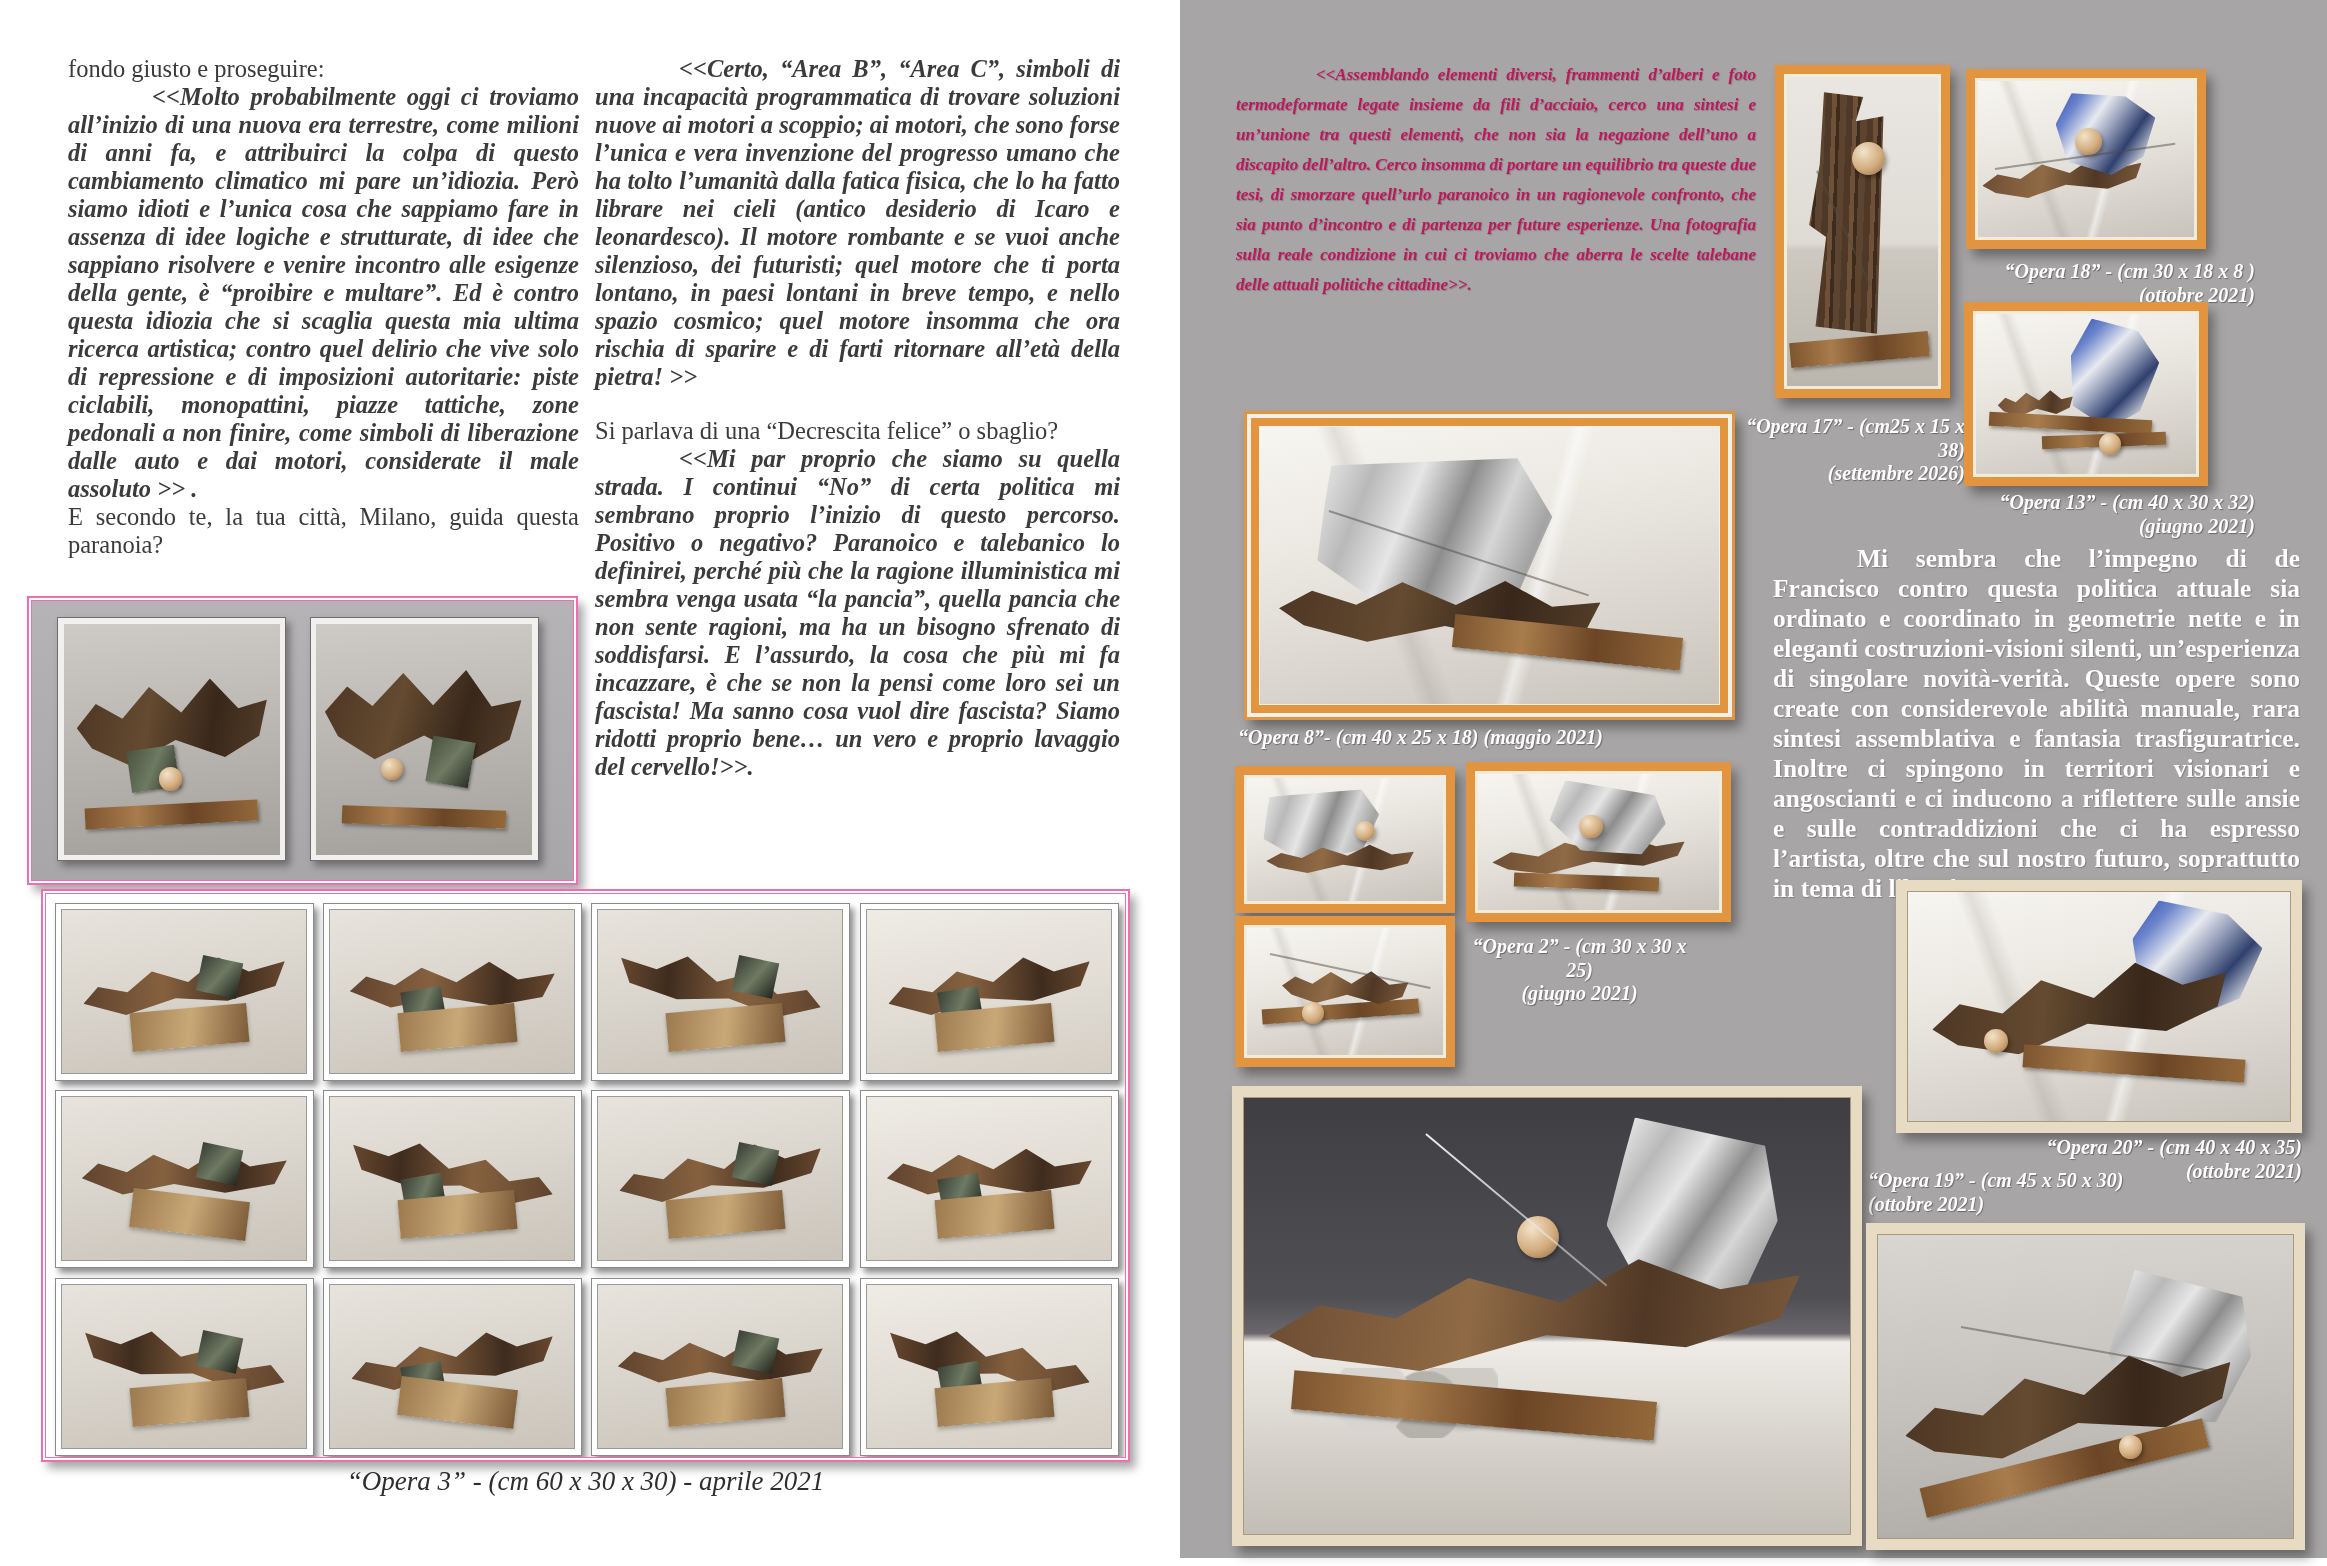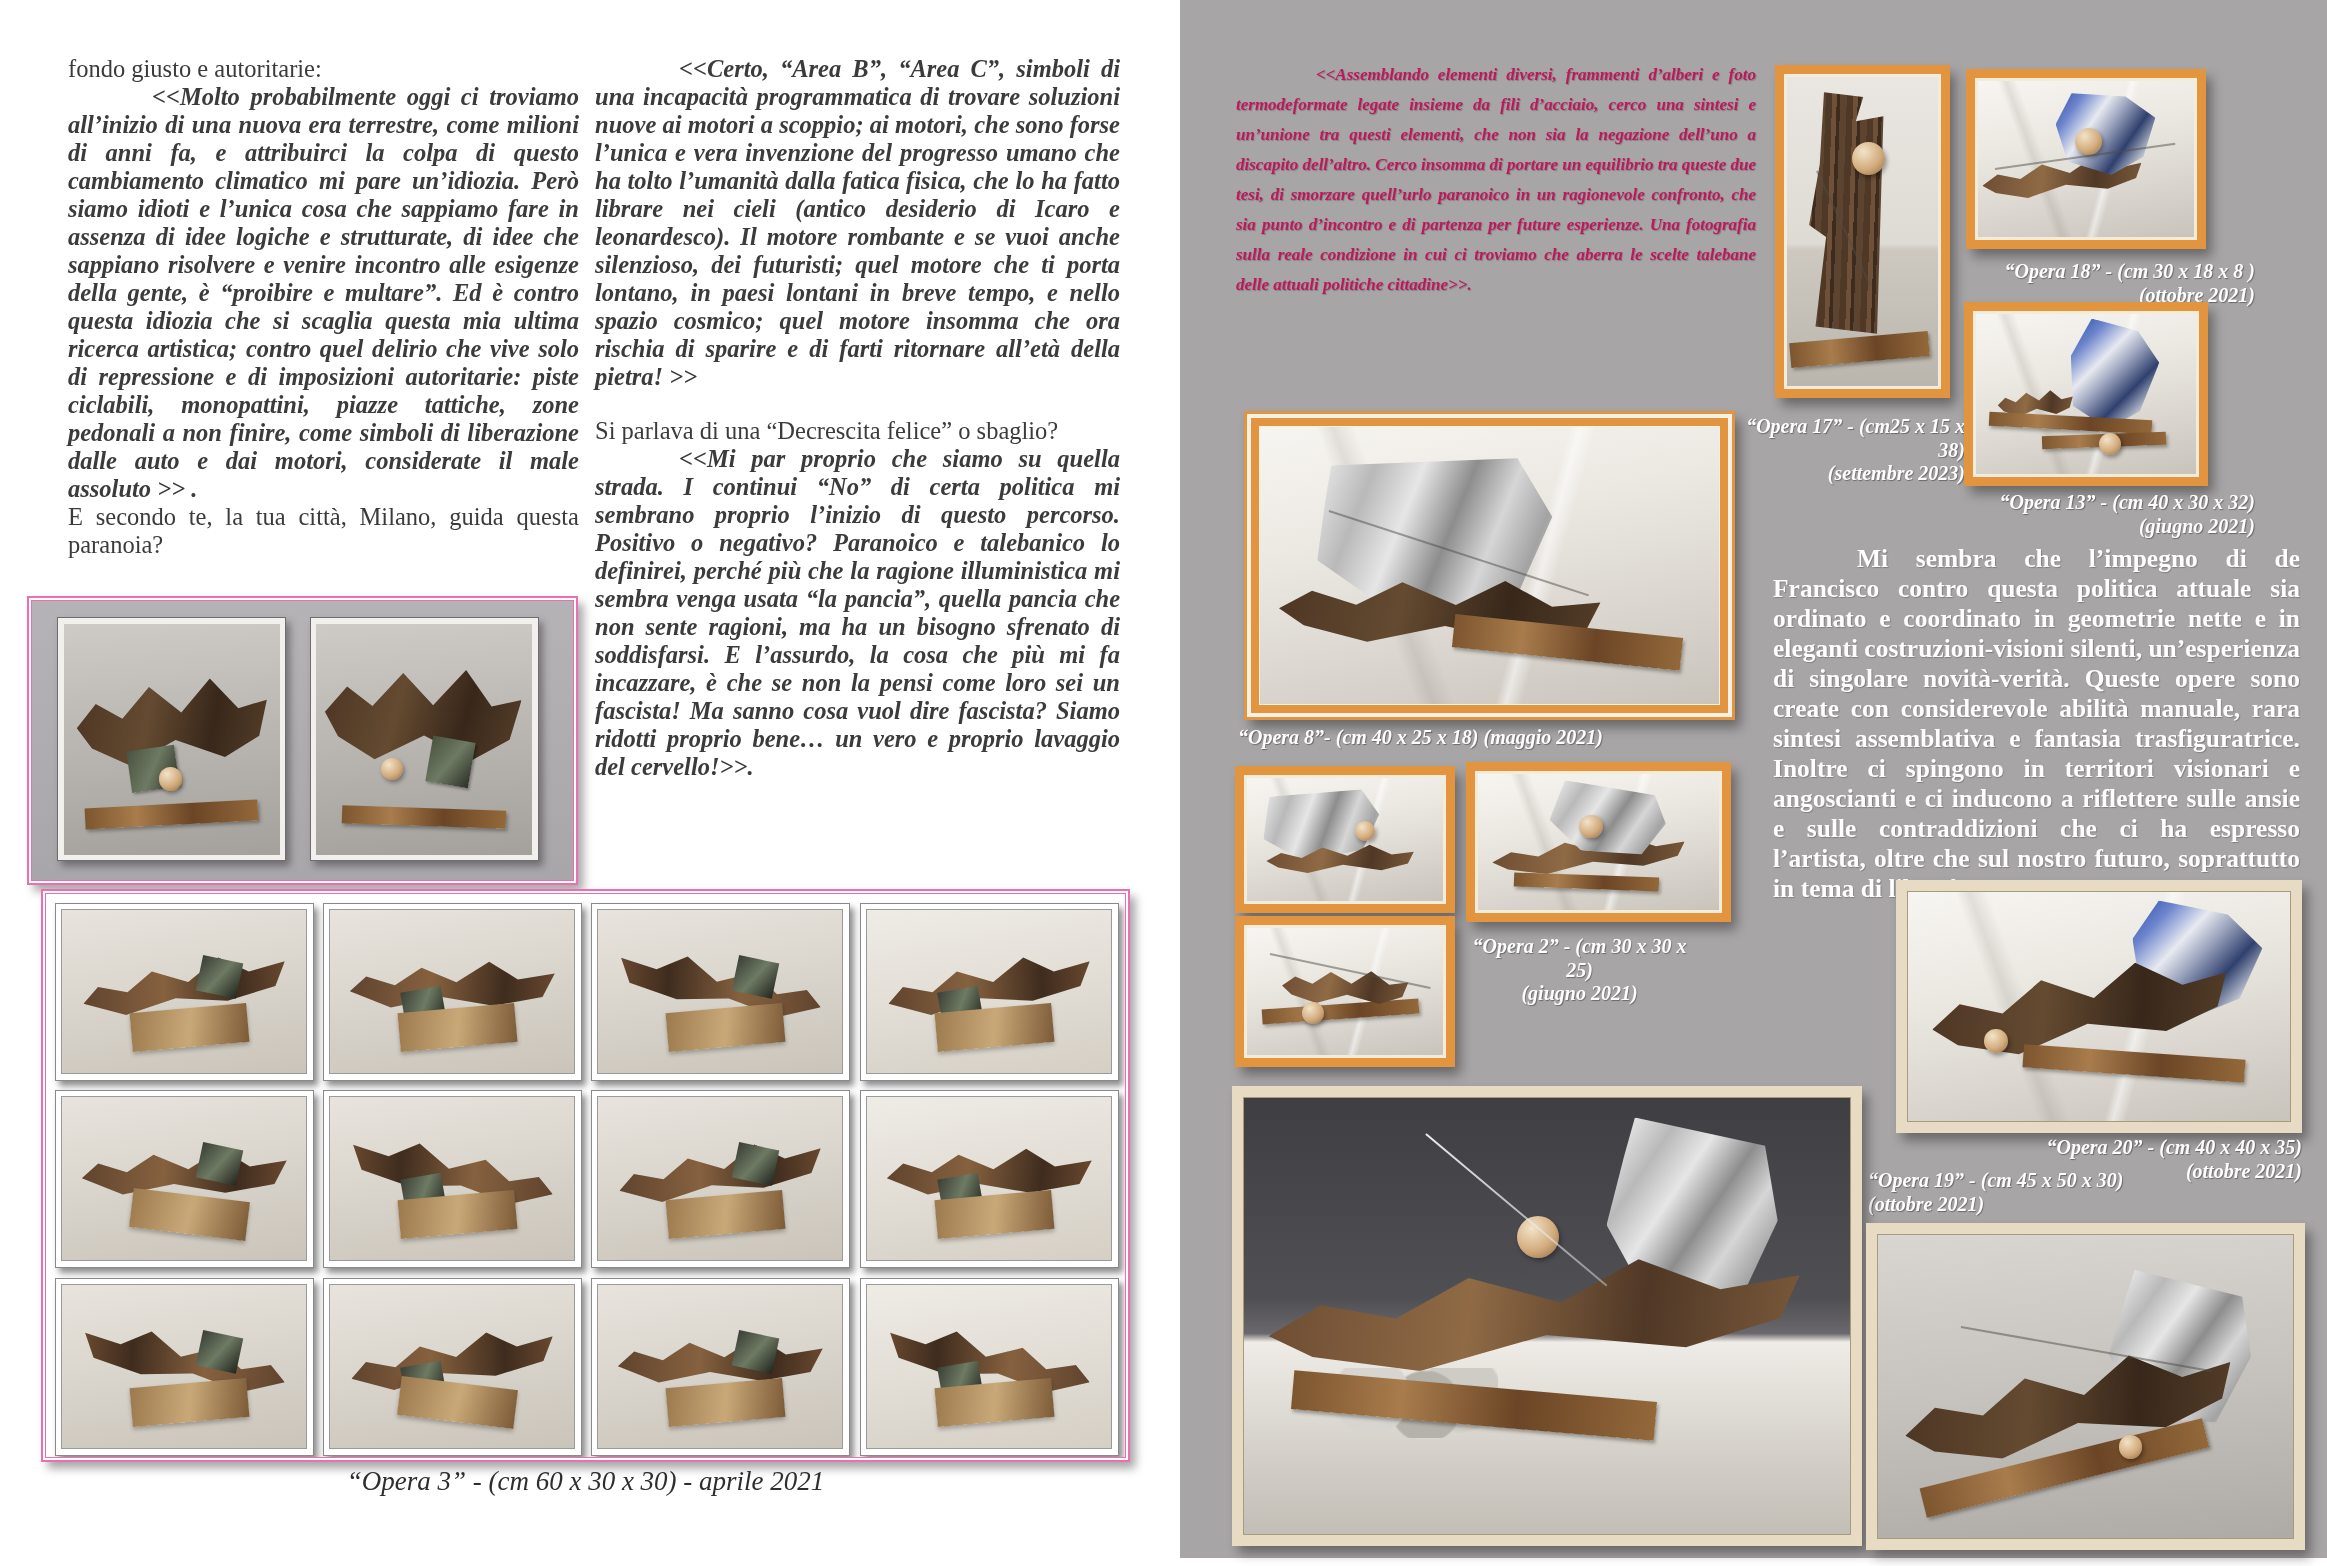--- a/index.html
+++ b/index.html
@@ -120,21 +120,21 @@
 </style>
 </head>
 <body>
 
 <div class="canvas">
 
   <div class="page-right-bg"></div>
 
   <section>
     <div class="col col1">
-      <p>fondo giusto e autoritarie:</p>
+      <p>fondo giusto e proseguire:</p>
       <p class="quote indent">&lt;&lt;Molto probabilmente oggi ci troviamo all’inizio di una nuova era terrestre, come milioni di anni fa, e attribuirci la colpa di questo cambiamento climatico mi pare un’idiozia. Però siamo idioti e l’unica cosa che sappiamo fare in assenza di idee logiche e strutturate, di idee che sappiano risolvere e venire incontro alle esigenze della gente, è “proibire e multare”. Ed è contro questa idiozia che si scaglia questa mia ultima ricerca artistica; contro quel delirio che vive solo di repressione e di imposizioni autoritarie: piste ciclabili, monopattini, piazze tattiche, zone pedonali a non finire, come simboli di liberazione dalle auto e dai motori, considerate il male assoluto &gt;&gt; .</p>
       <p>E secondo te, la tua città, Milano, guida questa paranoia?</p>
     </div>
 
     <div class="col col2">
       <p class="quote indent">&lt;&lt;Certo, “Area B”, “Area C”, simboli di una incapacità programmatica di trovare soluzioni nuove ai motori a scoppio; ai motori, che sono forse l’unica e vera invenzione del progresso umano che ha tolto l’umanità dalla fatica fisica, che lo ha fatto librare nei cieli (antico desiderio di Icaro e leonardesco). Il motore rombante e se vuoi anche silenzioso, dei futuristi; quel motore che ti porta lontano, in paesi lontani in breve tempo, e nello spazio cosmico; quel motore insomma che ora rischia di sparire e di farti ritornare all’età della pietra! &gt;&gt;</p>
       <p class="spaced">Si parlava di una “Decrescita felice” o sbaglio?</p>
       <p class="quote indent">&lt;&lt;Mi par proprio che siamo su quella strada. I continui “No” di certa politica mi sembrano proprio l’inizio di questo percorso. Positivo o negativo? Paranoico e talebanico lo definirei, perché più che la ragione illuministica mi sembra venga usata “la pancia”, quella pancia che non sente ragioni, ma ha un bisogno sfrenato di soddisfarsi. E l’assurdo, la cosa che più mi fa incazzare, è che se non la pensi come loro sei un fascista! Ma sanno cosa vuol dire fascista? Siamo ridotti proprio bene… un vero e proprio lavaggio del cervello!&gt;&gt;.</p>
     </div>
 
@@ -249,21 +249,21 @@
         <div class="wire dk" style="left:8%;top:56%;width:182px;transform:rotate(-8deg)"></div>
       </div>
     </div>
     <div class="cap r" style="left:1955px;top:260px;width:300px">
       <div>“Opera 18”  - (cm 30 x 18 x 8 )</div>
       <div>(ottobre  2021)</div>
     </div>
 
     <div class="cap r" style="left:1727px;top:415px;width:238px">
       <div>“Opera 17” - (cm25 x 15 x 38)</div>
-      <div>(settembre 2023)</div>
+      <div>(settembre 2026)</div>
     </div>
 
     <div class="photo fr-orange" style="left:1964px;top:302px;width:244px;height:184px">
       <div class="ph bg-cloth">
         <div class="sheet-blue" style="left:42%;top:6%;width:40%;height:66%;transform:rotate(10deg)"></div>
         <div class="wood" style="left:10%;top:46%;width:34%;height:20%"></div>
         <div class="plank" style="left:6%;top:64%;width:74%;height:9%;transform:rotate(3deg)"></div>
         <div class="plank" style="left:30%;top:75%;width:56%;height:8%;transform:rotate(-2deg)"></div>
         <div class="sphere" style="left:56%;top:74%;width:22px;height:22px"></div>
       </div>

